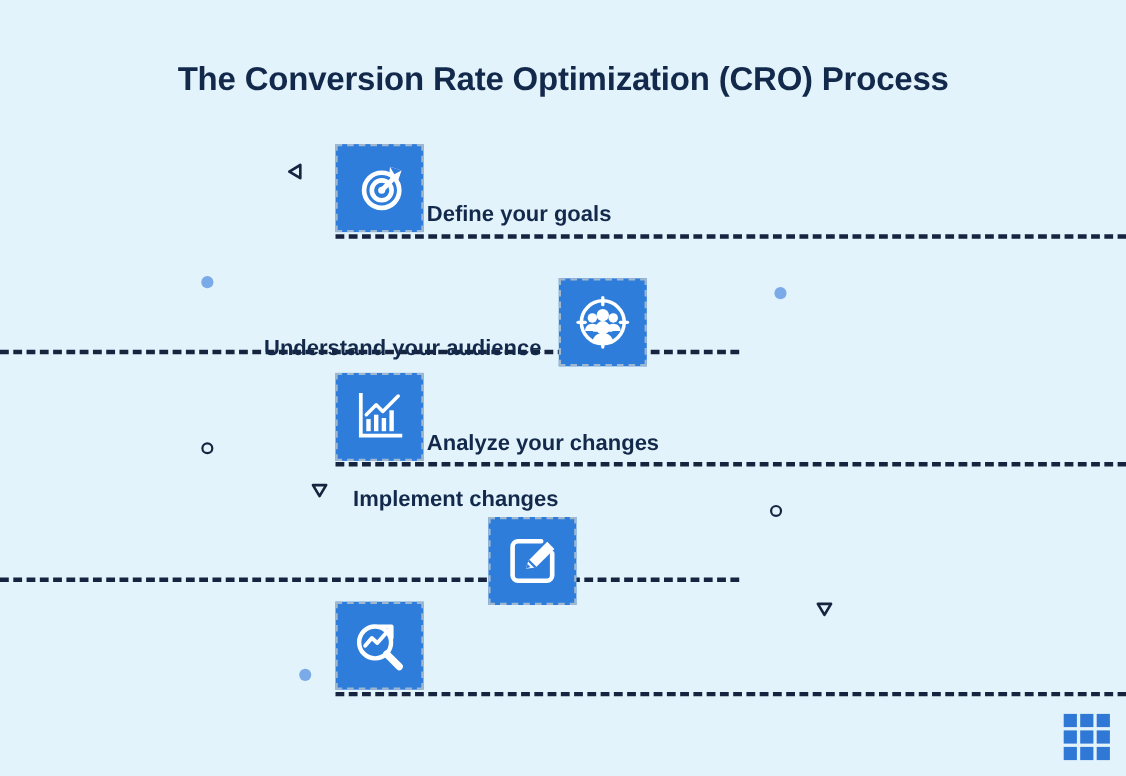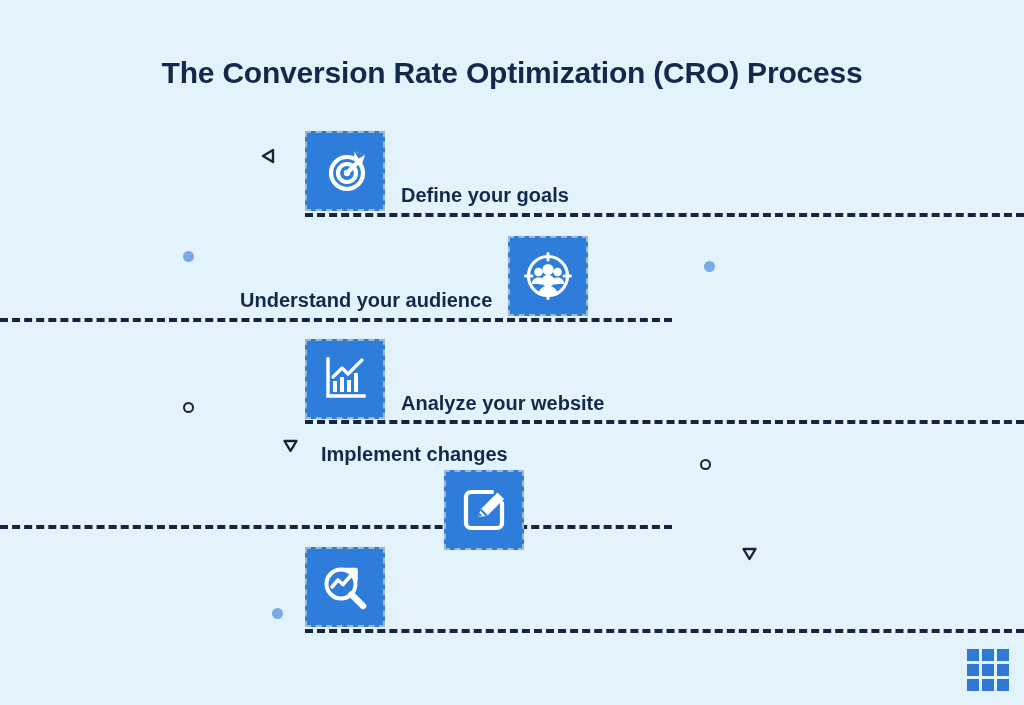--- a/index.html
+++ b/index.html
@@ -66,21 +66,21 @@
     font-weight: bold;
     color: #13294b;
     white-space: nowrap;
     line-height: 1;
     padding-bottom: 6px;
   }
   .step-label.lead {
     padding-right: 16px;
   }
   .step-label.trail {
-    padding-left: 16px;
+    padding-left: 3px;
   }
 
   
   .deco {
     position: absolute;
   }
   .deco-dot {
     width: 11px;
     height: 11px;
     border-radius: 50%;
@@ -161,21 +161,21 @@
         </g>
         <circle cx="27" cy="27" r="3.2" fill="#ffffff"></circle>
         <path d="M27 27 L41 13" stroke="#ffffff" stroke-width="4.4" stroke-linecap="round"></path>
         <path d="M34.5 5.5 L45 9 L41.5 19.5 L34 12 Z" fill="#ffffff"></path>
         <path d="M34.5 5.5 L38.5 12.5 L45 9 Z" fill="#2f7ddb"></path>
       </svg>
     </div>
     <div class="step-label trail">Define your goals</div>
   </div>
 
-  <div class="step" style="left:240px; top:236px;">
+  <div class="step" style="left:240px; top:253px;">
     <div class="step-label lead">Understand your audience</div>
     <div class="icon-box">
       <svg width="52" height="52" viewBox="0 0 52 52" aria-hidden="true">
         <circle cx="26" cy="26" r="19.5" fill="none" stroke="#ffffff" stroke-width="3.2"></circle>
         <g stroke="#ffffff" stroke-width="3" stroke-linecap="round">
           <path d="M26 3.5 L26 10"></path>
           <path d="M26 42 L26 48.5"></path>
           <path d="M3.5 26 L10 26"></path>
           <path d="M42 26 L48.5 26"></path>
         </g>
@@ -199,21 +199,21 @@
         <path d="M7 4 L7 41 L43 41" fill="none" stroke="#ffffff" stroke-width="3.4" stroke-linecap="square"></path>
         <g fill="#ffffff">
           <rect x="12" y="26" width="4" height="11"></rect>
           <rect x="19" y="22" width="4" height="15"></rect>
           <rect x="26" y="25" width="4" height="12"></rect>
           <rect x="33" y="18" width="4" height="19"></rect>
         </g>
         <path d="M12 22 L21 13 L27 19 L41 5" fill="none" stroke="#ffffff" stroke-width="3.2" stroke-linejoin="round" stroke-linecap="round"></path>
       </svg>
     </div>
-    <div class="step-label trail">Analyze your website</div>
+    <div class="step-label trail">Analyze your changes</div>
   </div>
 
   <div class="step" style="left:321px; top:444px;flex-direction:column;">
     <div class="step-label lead">Implement changes</div>
     <div class="icon-box">
       <svg width="50" height="50" viewBox="0 0 50 50" aria-hidden="true">
         <path d="M33 7 H12 C9.2 7 7 9.2 7 12 v26 c0 2.8 2.2 5 5 5 h26 c2.8 0 5-2.2 5-5 V18" fill="none" stroke="#ffffff" stroke-width="4.2" stroke-linecap="round"></path>
         <path d="M19 32 L21.5 24.5 L38.5 7.5 L45 14 L28 31 Z" fill="#ffffff"></path>
         <path d="M21.5 24.5 L28 31" fill="none" stroke="#2f7ddb" stroke-width="2"></path>
         <path d="M19 32 L23.2 30.4 L20.6 27.8 Z" fill="#2f7ddb"></path>

